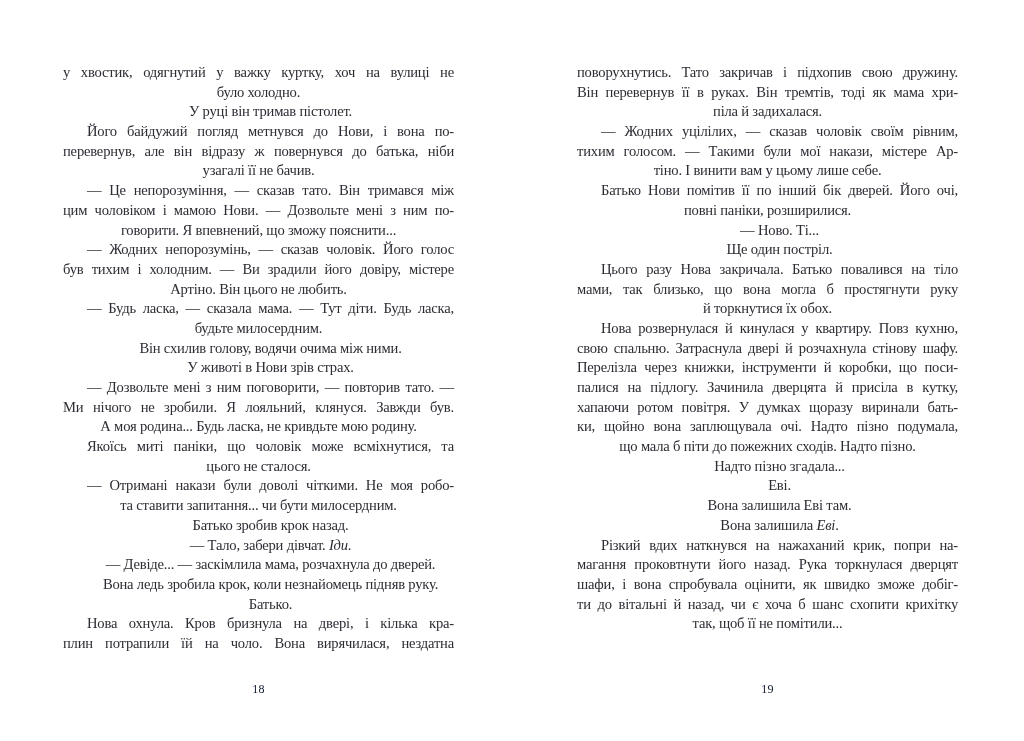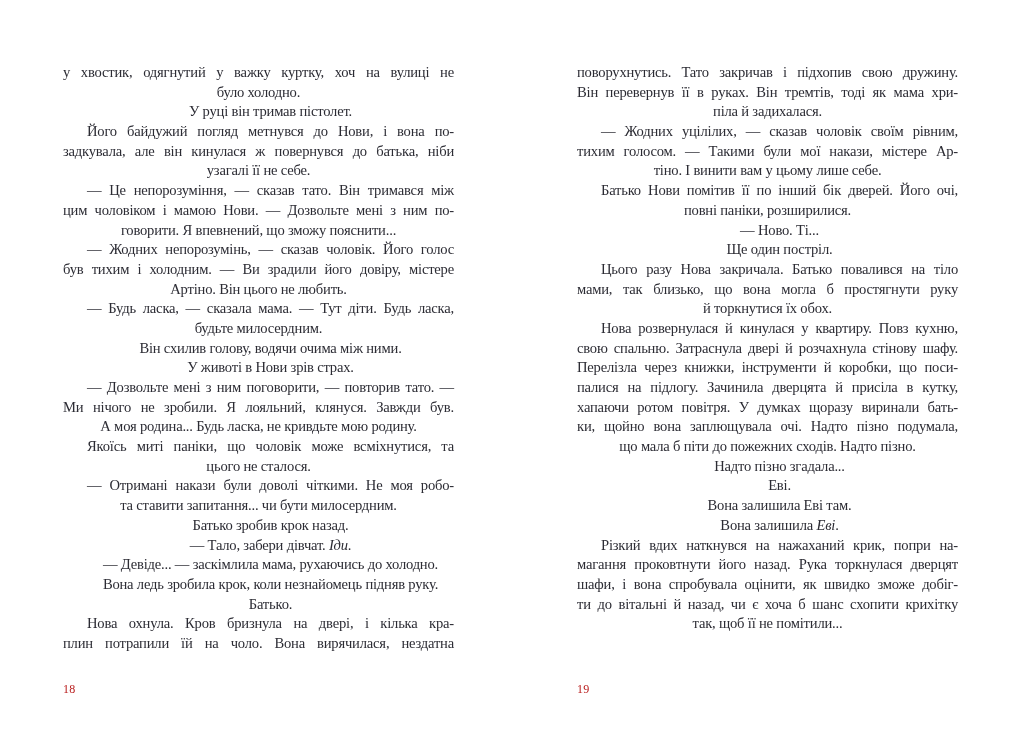--- a/index.html
+++ b/index.html
@@ -44,58 +44,59 @@
     text-indent: 24px;
   }
   .line em {
     font-style: italic;
   }
   .folio {
     position: absolute;
     top: 681px;
     font-size: 12px;
     line-height: 16px;
+    text-align: center;
     letter-spacing: 0.3px;
-    color: #b91c1c;
+    color: #0f172a;
   }
   .folio-left  { left: 63px;  width: 391px; }
   .folio-right { left: 577px; width: 381px; }
 </style>
 </head>
 <body style="background: rgb(255, 255, 255); color: rgb(44, 44, 52);">
 
 <div class="spread">
 
   <div class="col col-left">
       <div class="line j">у хвостик, одягнутий у важку куртку, хоч на вулиці не</div>
       <div class="line">було холодно.</div>
       <div class="line in">У руці він тримав пістолет.</div>
       <div class="line in j">Його байдужий погляд метнувся до Нови, і вона по-</div>
-      <div class="line j">задкувала, але він кинулася ж повернувся до батька, ніби</div>
-      <div class="line">узагалі її не себе.</div>
+      <div class="line j">перевернув, але він відразу ж повернувся до батька, ніби</div>
+      <div class="line">узагалі її не бачив.</div>
       <div class="line in j">— Це непорозуміння, — сказав тато. Він тримався між</div>
       <div class="line j">цим чоловіком і мамою Нови. — Дозвольте мені з ним по-</div>
       <div class="line">говорити. Я впевнений, що зможу пояснити...</div>
       <div class="line in j">— Жодних непорозумінь, — сказав чоловік. Його голос</div>
       <div class="line j">був тихим і холодним. — Ви зрадили його довіру, містере</div>
       <div class="line">Артіно. Він цього не любить.</div>
       <div class="line in j">— Будь ласка, — сказала мама. — Тут діти. Будь ласка,</div>
       <div class="line">будьте милосердним.</div>
       <div class="line in">Він схилив голову, водячи очима між ними.</div>
       <div class="line in">У животі в Нови зрів страх.</div>
       <div class="line in j">— Дозвольте мені з ним поговорити, — повторив тато. —</div>
       <div class="line j">Ми нічого не зробили. Я лояльний, клянуся. Завжди був.</div>
       <div class="line">А моя родина... Будь ласка, не кривдьте мою родину.</div>
       <div class="line in j">Якоїсь миті паніки, що чоловік може всміхнутися, та</div>
       <div class="line">цього не сталося.</div>
       <div class="line in j">— Отримані накази були доволі чіткими. Не моя робо-</div>
       <div class="line">та ставити запитання... чи бути милосердним.</div>
       <div class="line in">Батько зробив крок назад.</div>
       <div class="line in">— Тало, забери дівчат. <em>Іди</em>.</div>
-      <div class="line in">— Девіде... — заскімлила мама, рухаючись до холодно.</div>
+      <div class="line in">— Девіде... — заскімлила мама, розчахнула до дверей.</div>
       <div class="line in">Вона ледь зробила крок, коли незнайомець підняв руку.</div>
       <div class="line in">Батько.</div>
       <div class="line in j">Нова охнула. Кров бризнула на двері, і кілька кра-</div>
       <div class="line j">плин потрапили їй на чоло. Вона вирячилася, нездатна</div>
     </div>
 
   <div class="col col-right">
       <div class="line j">поворухнутись. Тато закричав і підхопив свою дружину.</div>
       <div class="line j">Він перевернув її в руках. Він тремтів, тоді як мама хри-</div>
       <div class="line">піла й задихалася.</div>

